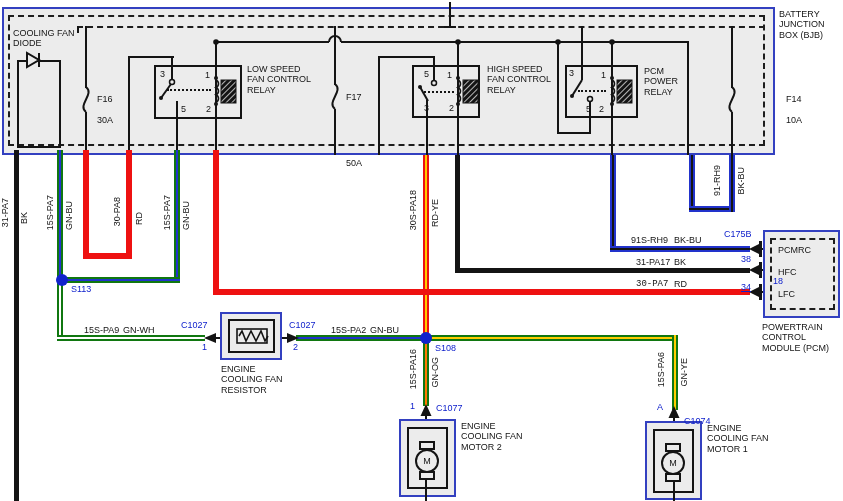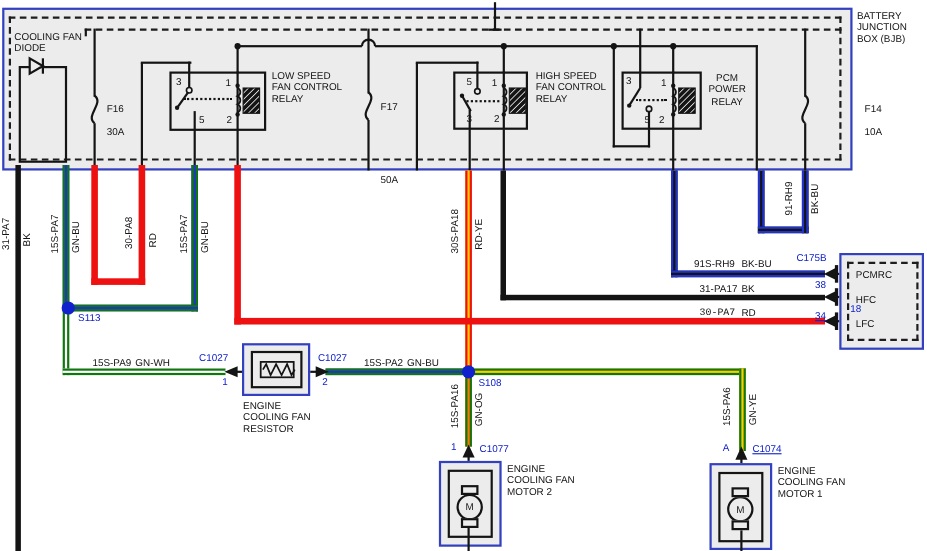--- a/index.html
+++ b/index.html
@@ -108,21 +108,21 @@
   <div class="lbl" style="left:601px;top:70px;">1</div>
   <div class="lbl" style="left:586px;top:104px;">5</div>
   <div class="lbl" style="left:599px;top:104px;">2</div>
 
   <div class="lbl" style="left:247px;top:64px;">LOW SPEED
 FAN CONTROL
 RELAY</div>
   <div class="lbl" style="left:487px;top:64px;">HIGH SPEED
 FAN CONTROL
 RELAY</div>
-  <div class="lbl" style="left:644px;top:66px;text-align:center;">PCM
+  <div class="lbl" style="left:644px;top:66px;">PCM
 POWER
 RELAY</div>
 
   <div class="dotline" style="left:167px;top:89px;width:44px;"></div>
   <div class="dotline" style="left:424px;top:91px;width:30px;"></div>
   <div class="dotline" style="left:578px;top:90px;width:28px;"></div>
 
   <div class="solid" style="left:14px;top:150px;width:5px;height:351px;background:#141414;"></div>
   <div class="lbl vt" style="left:0px;top:198px;">31-PA7</div>
   <div class="lbl vt" style="left:19px;top:212px;">BK</div>
@@ -192,21 +192,21 @@
       <span>M</span>
     </div>
   <div class="brush" style="left:419px;top:441px;"></div>
   <div class="brush" style="left:419px;top:471px;"></div>
   <div class="ln" style="left:425px;top:480px;width:2px;height:21px;"></div>
   <div class="lbl" style="left:461px;top:421px;">ENGINE
 COOLING FAN
 MOTOR 2</div>
 
   <div class="lbl blu" style="left:657px;top:402px;">A</div>
-  <div class="lbl blu" style="left:684px;top:403px;text-decoration:underline;">C1074</div>
+  <div class="lbl blu" style="left:684px;top:416px;">C1074</div>
   <div class="ln" style="left:673px;top:417px;width:2px;height:29px;"></div>
   <div class="bbox" style="left:645px;top:421px;width:57px;height:79px;z-index:2;"></div>
   <div class="box" style="left:653px;top:429px;width:41px;height:64px;"></div>
   <div class="mcirc" style="left:661px;top:451px;">
       <span>M</span>
     </div>
   <div class="brush" style="left:665px;top:443px;"></div>
   <div class="brush" style="left:665px;top:473px;"></div>
   <div class="ln" style="left:673px;top:482px;width:2px;height:19px;"></div>
   <div class="lbl" style="left:707px;top:423px;">ENGINE
@@ -242,20 +242,23 @@
   <div class="ln" style="left:759px;top:284px;width:3px;height:16px;"></div>
   <div class="bbox" style="left:763px;top:230px;width:77px;height:88px;z-index:2;"></div>
   <div class="dashbox" style="left:770px;top:238px;width:65px;height:72px;z-index:3;"></div>
   <div class="lbl" style="left:778px;top:245px;">PCMRC</div>
   <div class="lbl" style="left:778px;top:267px;">HFC</div>
   <div class="lbl" style="left:778px;top:289px;">LFC</div>
   <div class="lbl blu" style="left:724px;top:229px;">C175B</div>
   <div class="lbl blu" style="left:741px;top:254px;">38</div>
   <div class="lbl blu" style="left:741px;top:276px;margin-left:32px;">18</div>
   <div class="lbl blu" style="left:741px;top:282px;text-decoration:underline;">34</div>
+  <div class="lbl" style="left:762px;top:322px;">POWERTRAIN
+CONTROL
+MODULE (PCM)</div>
 
   <svg class="ovl" width="843" height="501" viewBox="0 0 843 501">
     <defs>
       <pattern id="hatch" width="4" height="4" patternUnits="userSpaceOnUse" patternTransform="rotate(45)">
         <rect width="4" height="4" fill="#141414"></rect>
         <line x1="0" y1="0" x2="0" y2="4" stroke="#ffffff" stroke-width="1.4"></line>
       </pattern>
     </defs>
 
     <g>

